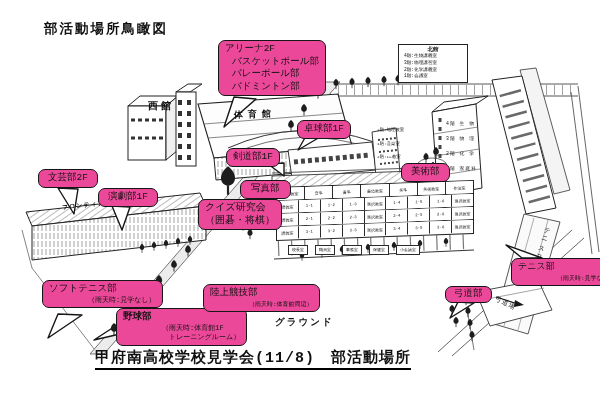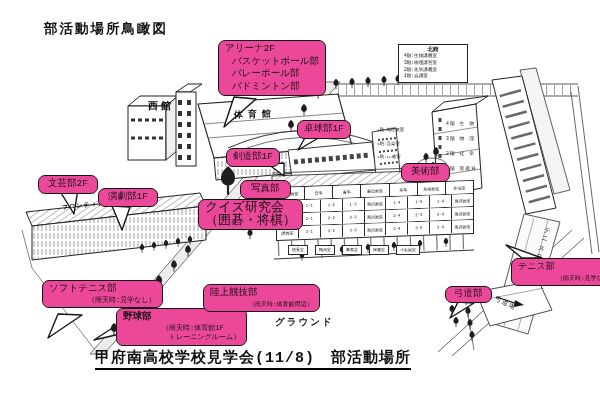--- a/index.html
+++ b/index.html
@@ -289,25 +289,25 @@
     <div class="ind">バレーボール部</div>
     <div class="ind">バドミントン部</div>
   </div>
 
   <div class="callout" style="left:297px;top:120px;">卓球部1F</div>
 
   <div class="callout" style="left:226px;top:148px;">剣道部1F</div>
 
   <div class="callout" style="left:240px;top:180px;padding:2px 10px;">写真部</div>
 
-  <div class="callout" style="left:38px;top:175px;padding:2px 9px;">文芸部2F</div>
+  <div class="callout" style="left:38px;top:169px;padding:2px 9px;">文芸部2F</div>
 
   <div class="callout" style="left:98px;top:188px;padding:2px 9px;">演劇部1F</div>
 
-  <div class="callout" style="left:198px;top:199px;font-size:13px;">
+  <div class="callout" style="left:198px;top:199px;font-size:10px;">
     <div>クイズ研究会</div>
     <div>（囲碁・将棋）</div>
   </div>
 
   <div class="callout" style="left:401px;top:163px;padding:2px 9px;">美術部</div>
 
   <div class="callout" style="left:42px;top:280px;">
     <div>ソフトテニス部</div>
     <div class="sub">（雨天時:見学なし）</div>
   </div>

